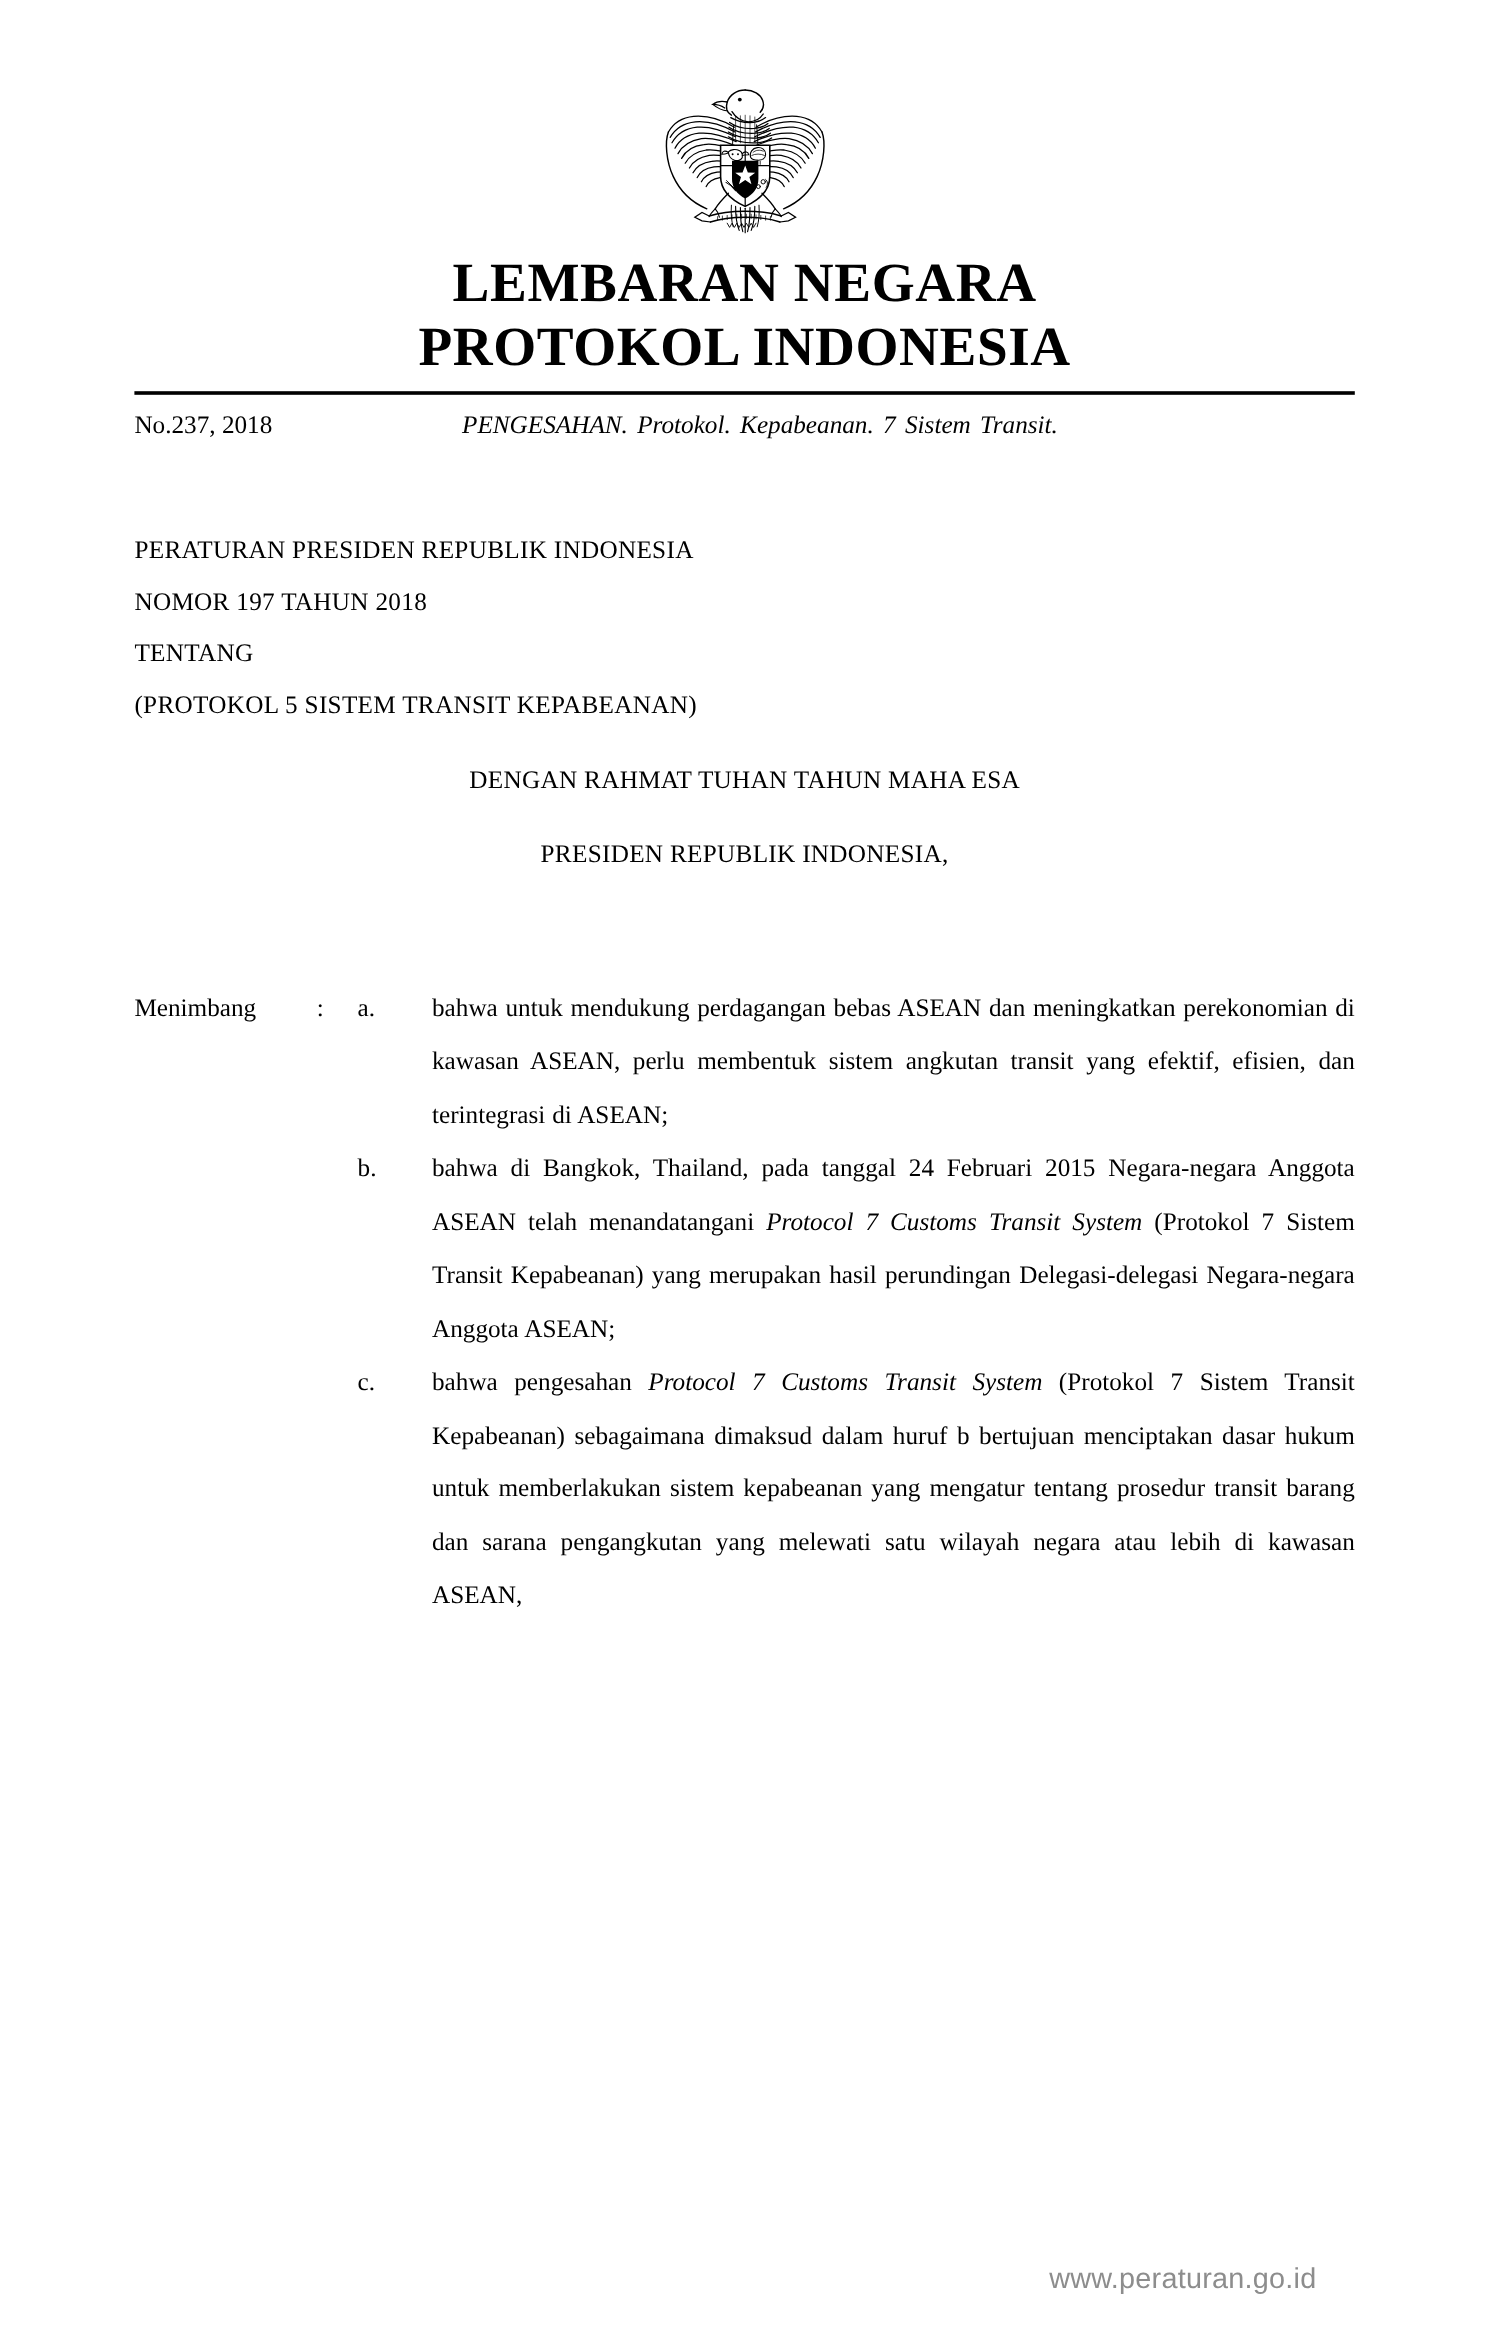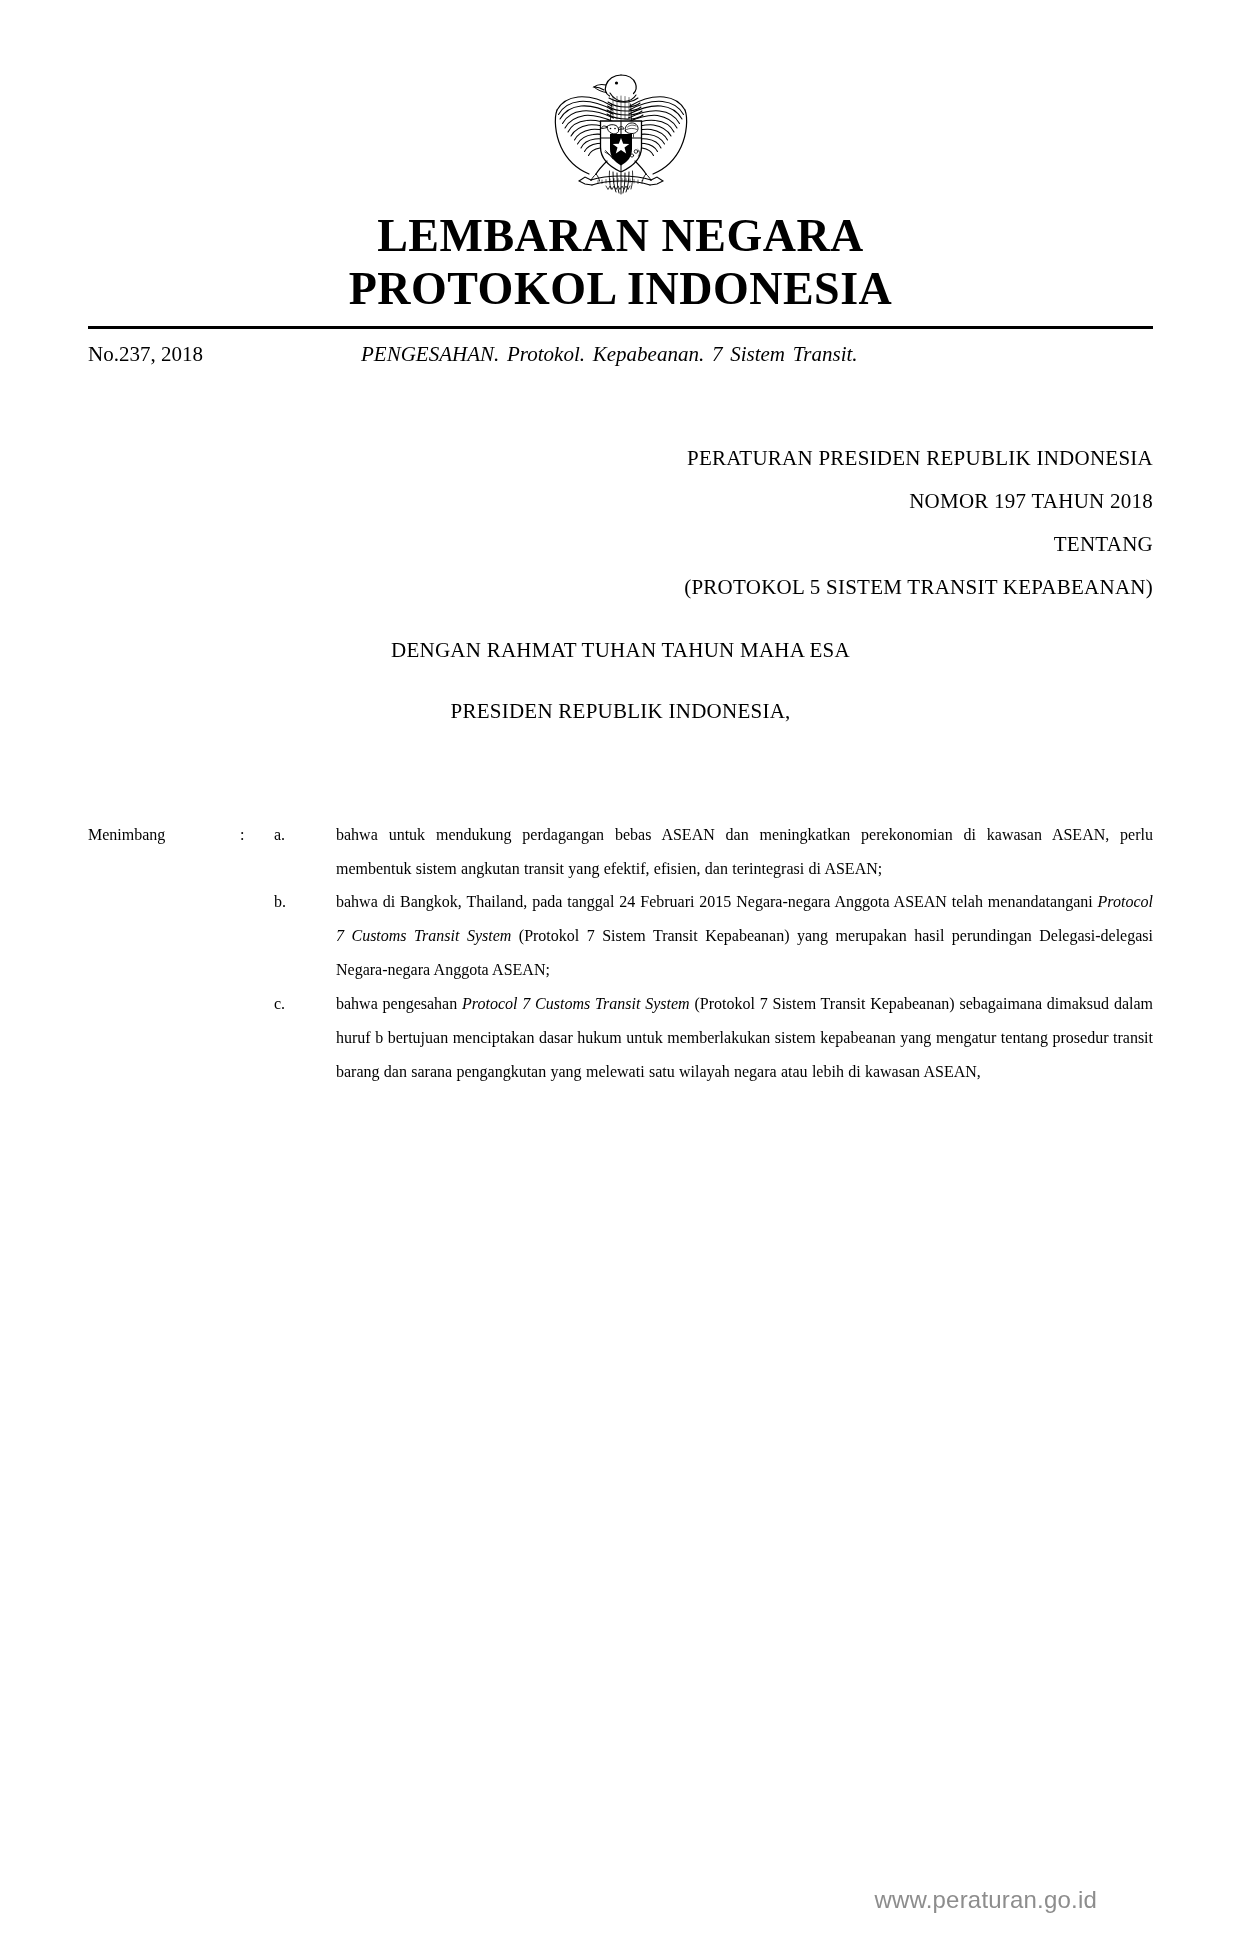--- a/index.html
+++ b/index.html
@@ -14,21 +14,21 @@
     font-family: "Liberation Serif", "DejaVu Serif", serif;
     color: #000000;
     overflow: hidden;
   }
 
   .page {
     position: relative;
     width: 1241px;
     height: 1950px;
     box-sizing: border-box;
-    padding: 0 88px;
+    padding: 0 112px;
   }
 
   
   .emblem-wrap {
     padding-top: 54px;
     display: flex;
     justify-content: center;
     align-items: flex-start;
   }
   .emblem {
@@ -74,21 +74,21 @@
     flex: 1 1 auto;
     text-align: justify;
     text-align-last: left;
     -moz-text-align-last: left;
     word-spacing: 0.12em;
     font-style: italic;
   }
 
   
   .title-block {
-    text-align: right;
+    text-align: left;
     font-size: 21px;
     line-height: 1.0;
     margin-top: 78px;
   }
   .title-block .tline {
     display: block;
     margin-bottom: 22px;
     letter-spacing: 0.25px;
   }
   .title-block .tline:last-child { margin-bottom: 0; }
@@ -100,21 +100,21 @@
   .invocation, .office {
     text-align: center;
     font-size: 21px;
     line-height: 1.0;
     letter-spacing: 0.25px;
   }
 
   
   .considerations {
     margin-top: 96px;
-    font-size: 16px;
+    font-size: 21px;
   }
   .cons-row {
     display: flex;
     align-items: flex-start;
     line-height: 2.12;
   }
   .cons-label {
     flex: 0 0 152px;
     width: 152px;
     white-space: nowrap;

